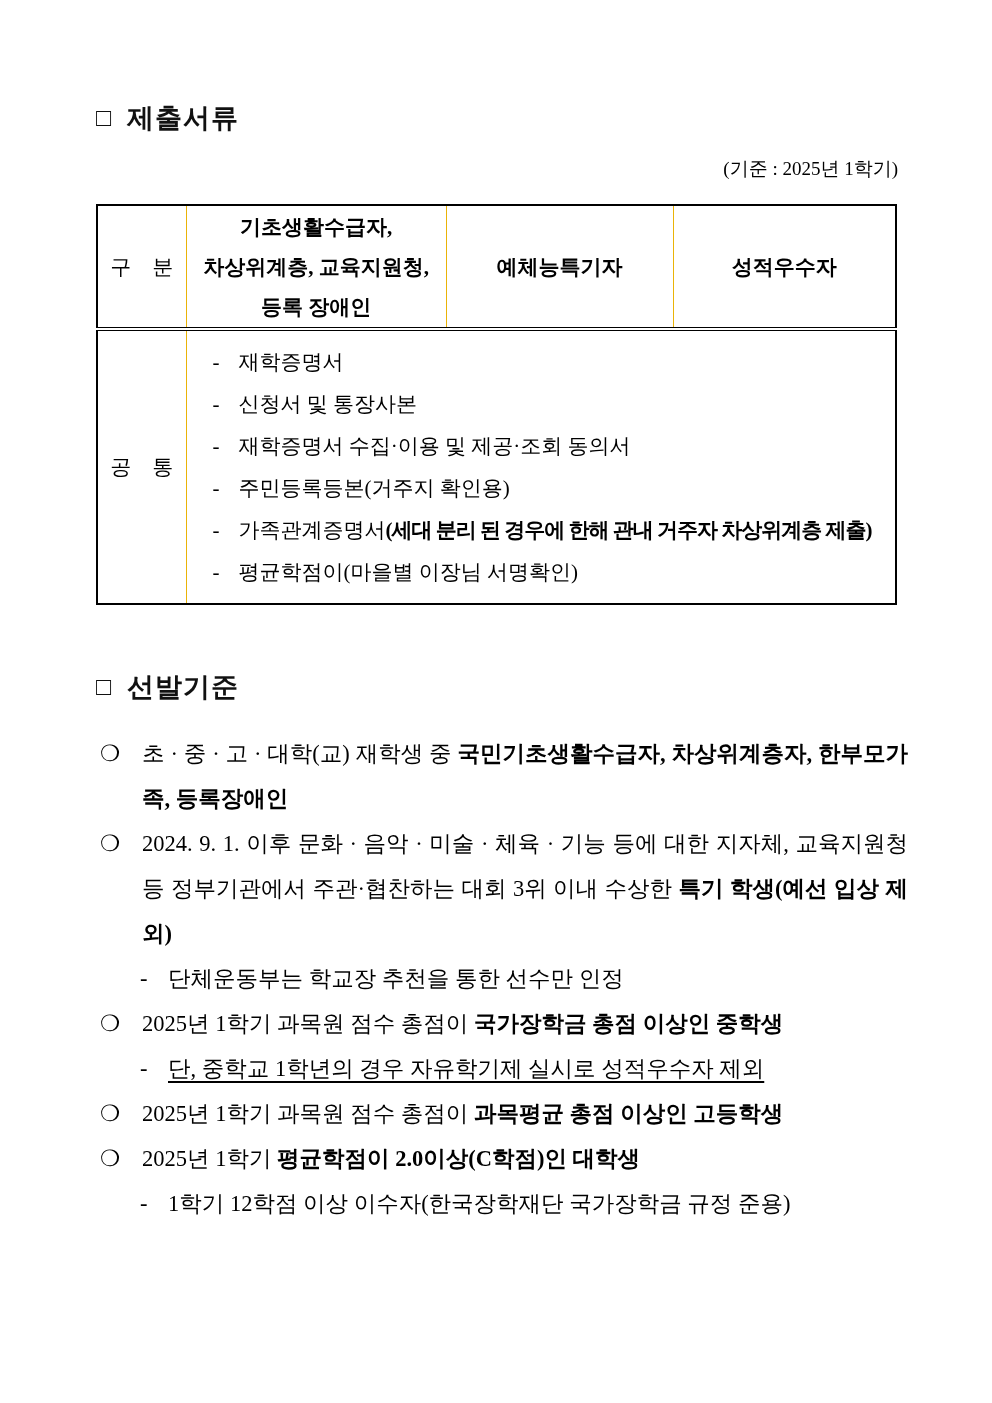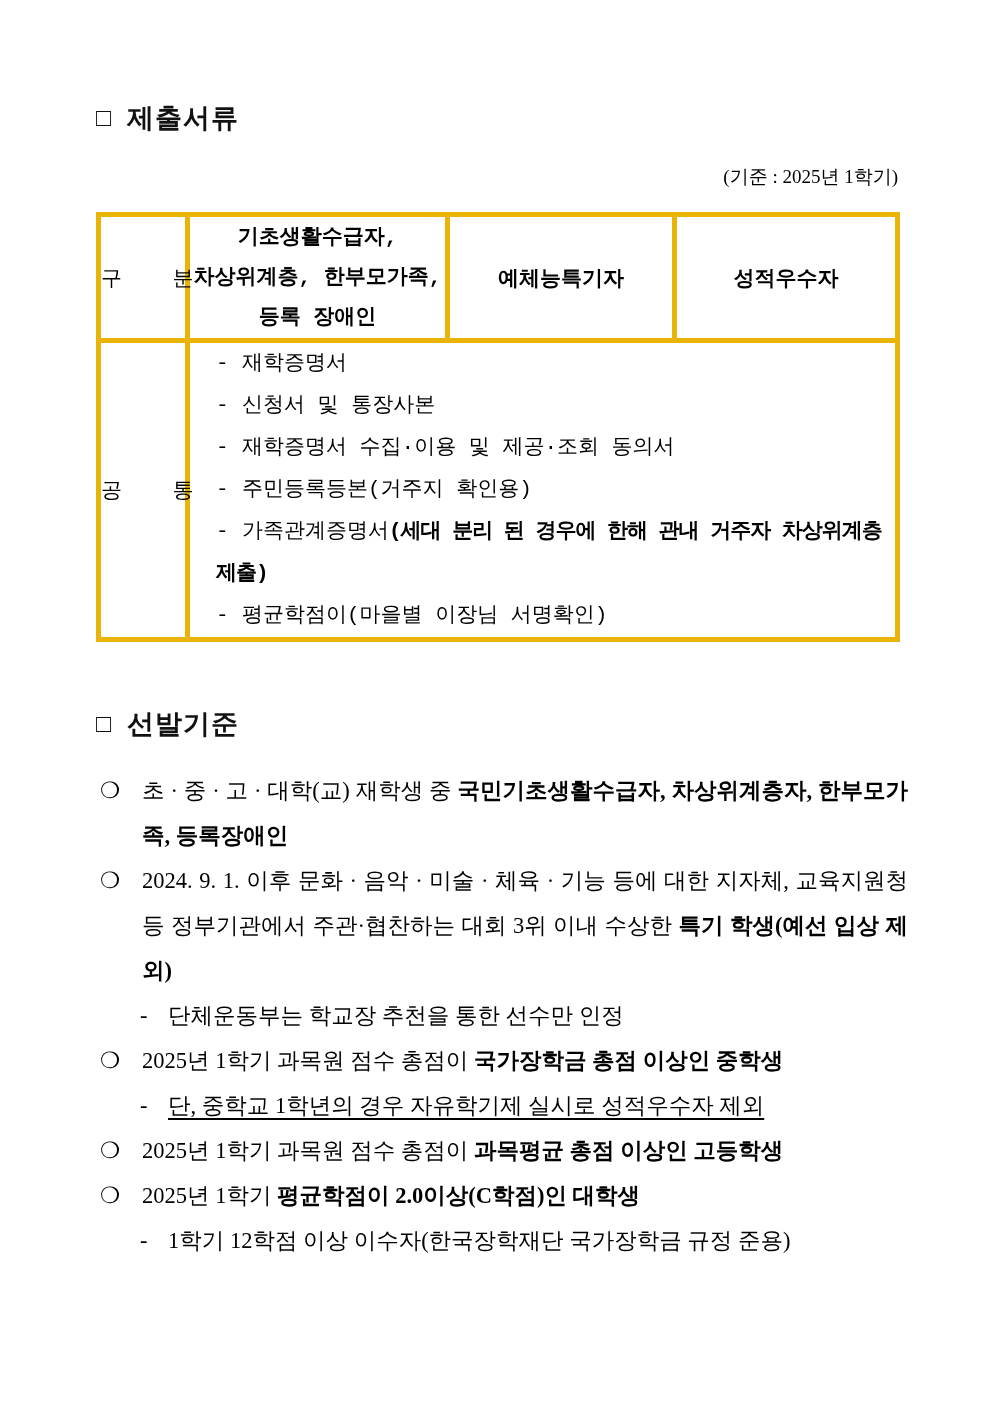--- a/index.html
+++ b/index.html
@@ -9,28 +9,28 @@
     box-sizing:border-box;position:relative;
     padding:100px 94px 0 96px;margin:0 auto;
   }
   .section-heading{
     font-family:"Liberation Sans","DejaVu Sans",sans-serif;
     font-weight:bold;font-size:27px;letter-spacing:1px;
     display:flex;align-items:center;gap:15px;color:#111;
   }
   .box-glyph{font-weight:normal;font-size:25px;line-height:1;position:relative;top:-1px;}
   .basis-note{
-    text-align:right;font-size:19px;margin-top:28px;margin-bottom:22px;
+    text-align:right;font-size:19px;margin-top:20px;margin-bottom:22px;
     letter-spacing:0px;
   }
   
   table.doc-table{border-collapse:collapse;width:799px;table-layout:fixed;}
   table.doc-table{border:2px solid #000;}
-  table.doc-table td{border:5px solid #eab308;vertical-align:middle;text-align:center;
-    font-size:21px;padding:0;font-family:Liberation Mono, monospace;}
+  table.doc-table td{border:1px solid #eab308;vertical-align:middle;text-align:center;
+    font-size:21px;padding:0;}
   tr.header-row td{border-bottom:4px double #000;height:121px;}
   tr.ind-row td{height:71px;}
   tr.common-row td{height:272px;}
   .label-cell{white-space:pre;font-size:22px;}
   .hdr-bold{font-weight:bold;}
   .hdr-lines div{line-height:40px;font-weight:bold;}
   .common-cell{text-align:left !important;padding-left:26px !important;padding-right:8px !important;}
   .doc-item{line-height:42px;font-size:21px;}
   .doc-item .dash{display:inline-block;width:26px;}
   .doc-item .b{font-weight:bold;letter-spacing:-1px;}
@@ -62,21 +62,21 @@
         <col style="width:260px">
         <col style="width:227px">
         <col style="width:223px">
     </colgroup>
     <tbody>
         <tr class="header-row">
       <td class="label-cell">구    분</td>
       <td>
         <div class="hdr-lines">
           <div>기초생활수급자,</div>
-          <div>차상위계층, 한부모가족,</div>
+          <div>차상위계층, 교육지원청,</div>
           <div>등록 장애인</div>
         </div>
       </td>
       <td class="hdr-bold">예체능특기자</td>
       <td class="hdr-bold">성적우수자</td>
     </tr>
     <tr class="common-row">
       <td class="label-cell">공    통</td>
       <td class="common-cell" colspan="3">
         <div class="doc-item"><span class="dash">-</span><span>재학증명서</span></div>

